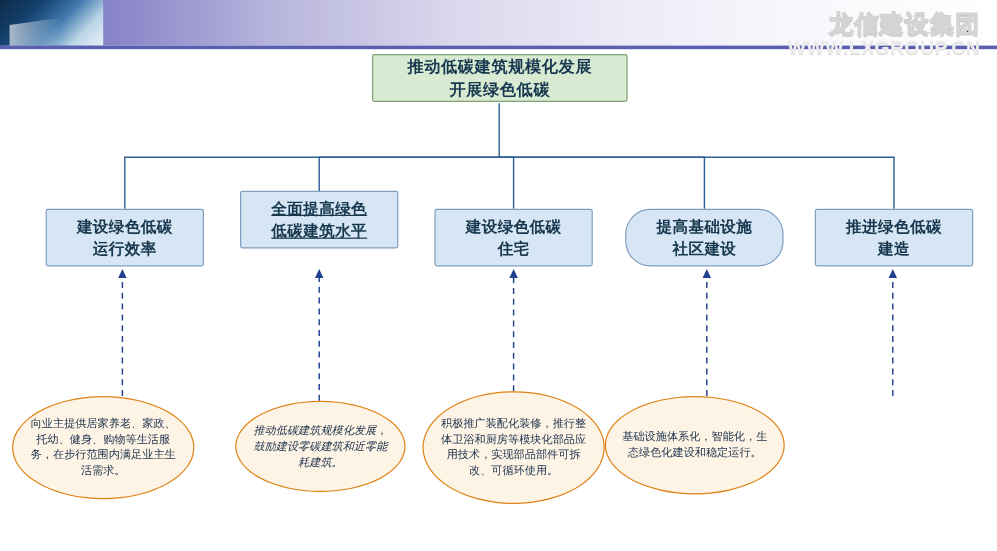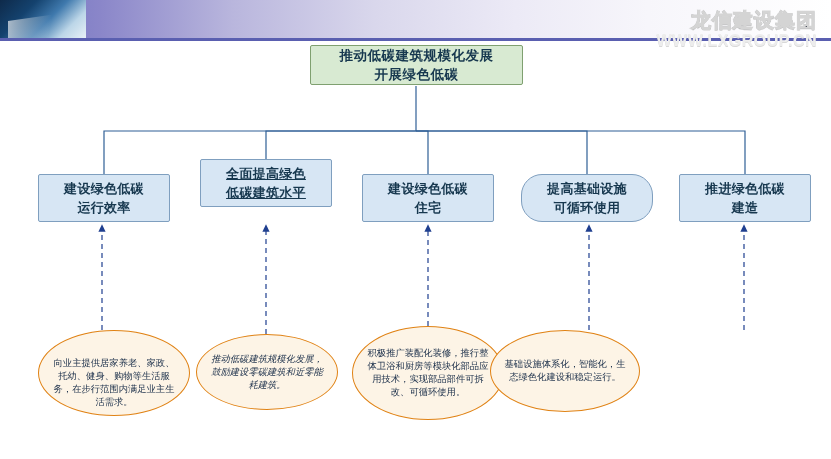--- a/index.html
+++ b/index.html
@@ -107,24 +107,24 @@
     border-radius: 50%;
     display: flex; align-items: center; justify-content: center;
     text-align: center;
     color: #1b2f4a;
     font-size: 9.3px;
     line-height: 13px;
     padding: 6px 10px;
   }
   .note .note-inner { width: 100%; }
 
-  .note-0 { left: 38px;  top: 330px; width: 152px; height: 86px; align-items: flex-end; }
+  .note-0 { left: 10px;  top: 330px; width: 152px; height: 86px; }
   .note-1 { left: 196px; top: 334px; width: 142px; height: 76px; font-style: italic; }
   .note-2 { left: 352px; top: 326px; width: 152px; height: 94px; justify-content: center; }
-  .note-3 { left: 490px; top: 330px; width: 150px; height: 82px; }
+  .note-3 { left: 504px; top: 330px; width: 150px; height: 82px; }
   .note-4 { left: 670px; top: 330px; width: 146px; height: 90px; }
   .footer {
     position: absolute; left: 0; top: 424px; width: 831px; height: 35px;
     background: #ffffff;
   }
 </style>
 </head>
 <body>
 
 <div id="slide">
@@ -187,21 +187,21 @@
   </div>
   <div class="node2 n2-2">
     <div class="n-inner">
       <div>建设绿色低碳</div>
       <div>住宅</div>
     </div>
   </div>
   <div class="node2 n2-3">
     <div class="n-inner">
       <div>提高基础设施</div>
-      <div>可循环使用</div>
+      <div>社区建设</div>
     </div>
   </div>
   <div class="node2 n2-4">
     <div class="n-inner">
       <div>推进绿色低碳</div>
       <div>建造</div>
     </div>
   </div>
 
   <div class="note note-0">

